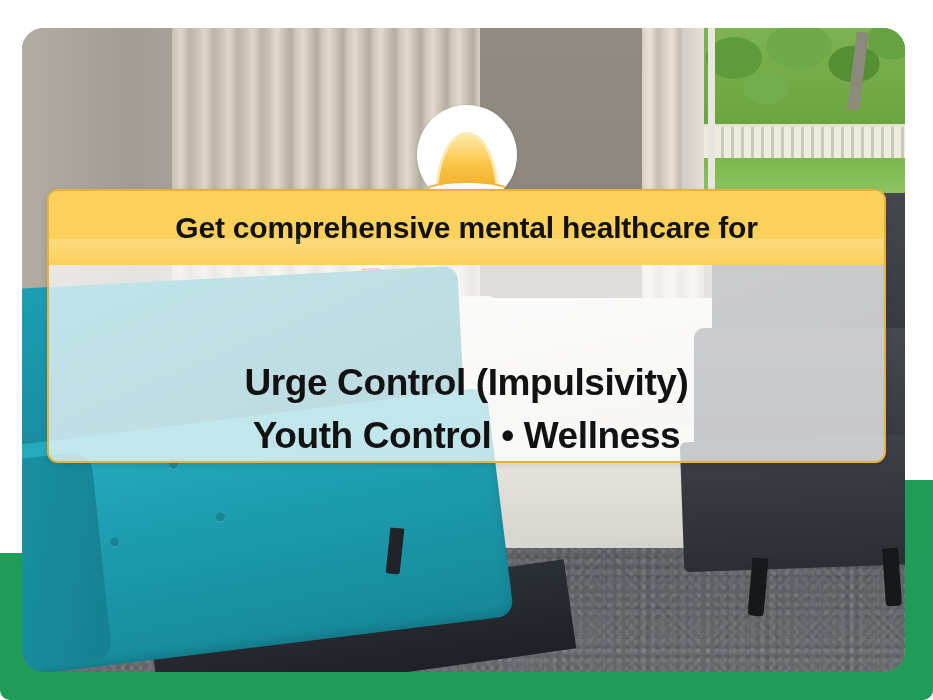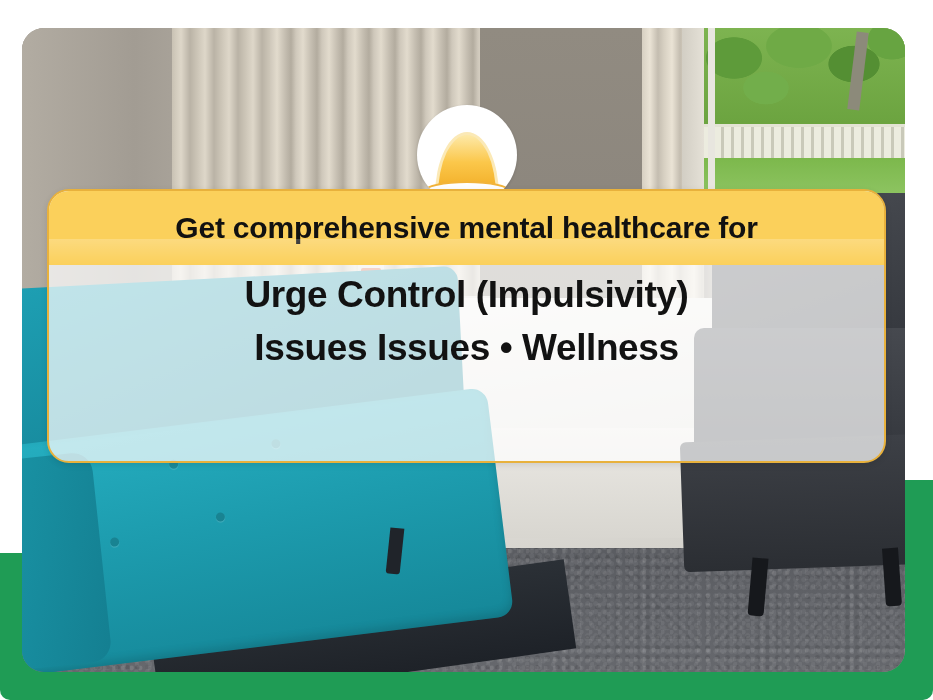--- a/index.html
+++ b/index.html
@@ -284,21 +284,21 @@
     background:#ffffff;
     box-shadow:0 -2px 0 #f2b43a;
   }
 
   
   .card {
     position:absolute;
     left:47px; top:189px;
     width:839px; height:274px;
     border:2px solid #e8b13c;
-    border-radius:22px;
+    border-radius:11px;
     overflow:hidden;
     background:rgba(255,255,255,.72);
     z-index:6;
     box-shadow:0 2px 6px rgba(0,0,0,.10);
   }
   .card-header {
     height:74px;
     background:#fbd05b;
     display:flex;
     align-items:center;
@@ -318,23 +318,24 @@
     font-weight:600;
     color:#111111;
     letter-spacing:-.2px;
     line-height:1;
   }
   .card-body {
     height:198px;
     display:flex;
     flex-direction:column;
     align-items:center;
-    justify-content:flex-start;
+    justify-content:flex-end;
     gap:4px;
     padding:6px 14px 10px;
+    margin-top:8px;
   }
   .service-line {
     font-size:37px;
     font-weight:bold;
     color:#121212;
     line-height:1.32;
     text-align:center;
     letter-spacing:-.4px;
     white-space:nowrap;
   }
@@ -398,17 +399,17 @@
     <div class="dome"></div>
     <div class="horizon"></div>
   </div>
 
   <div class="card">
     <div class="card-header">
       <div class="card-header-text">Get comprehensive mental healthcare for</div>
     </div>
     <div class="card-body">
       <div class="service-line">Urge Control (Impulsivity)</div>
-      <div class="service-line">Issues Issues • Wellness</div>
+      <div class="service-line">Youth Control • Wellness</div>
     </div>
   </div>
 
 </div>
 
 </body></html>

